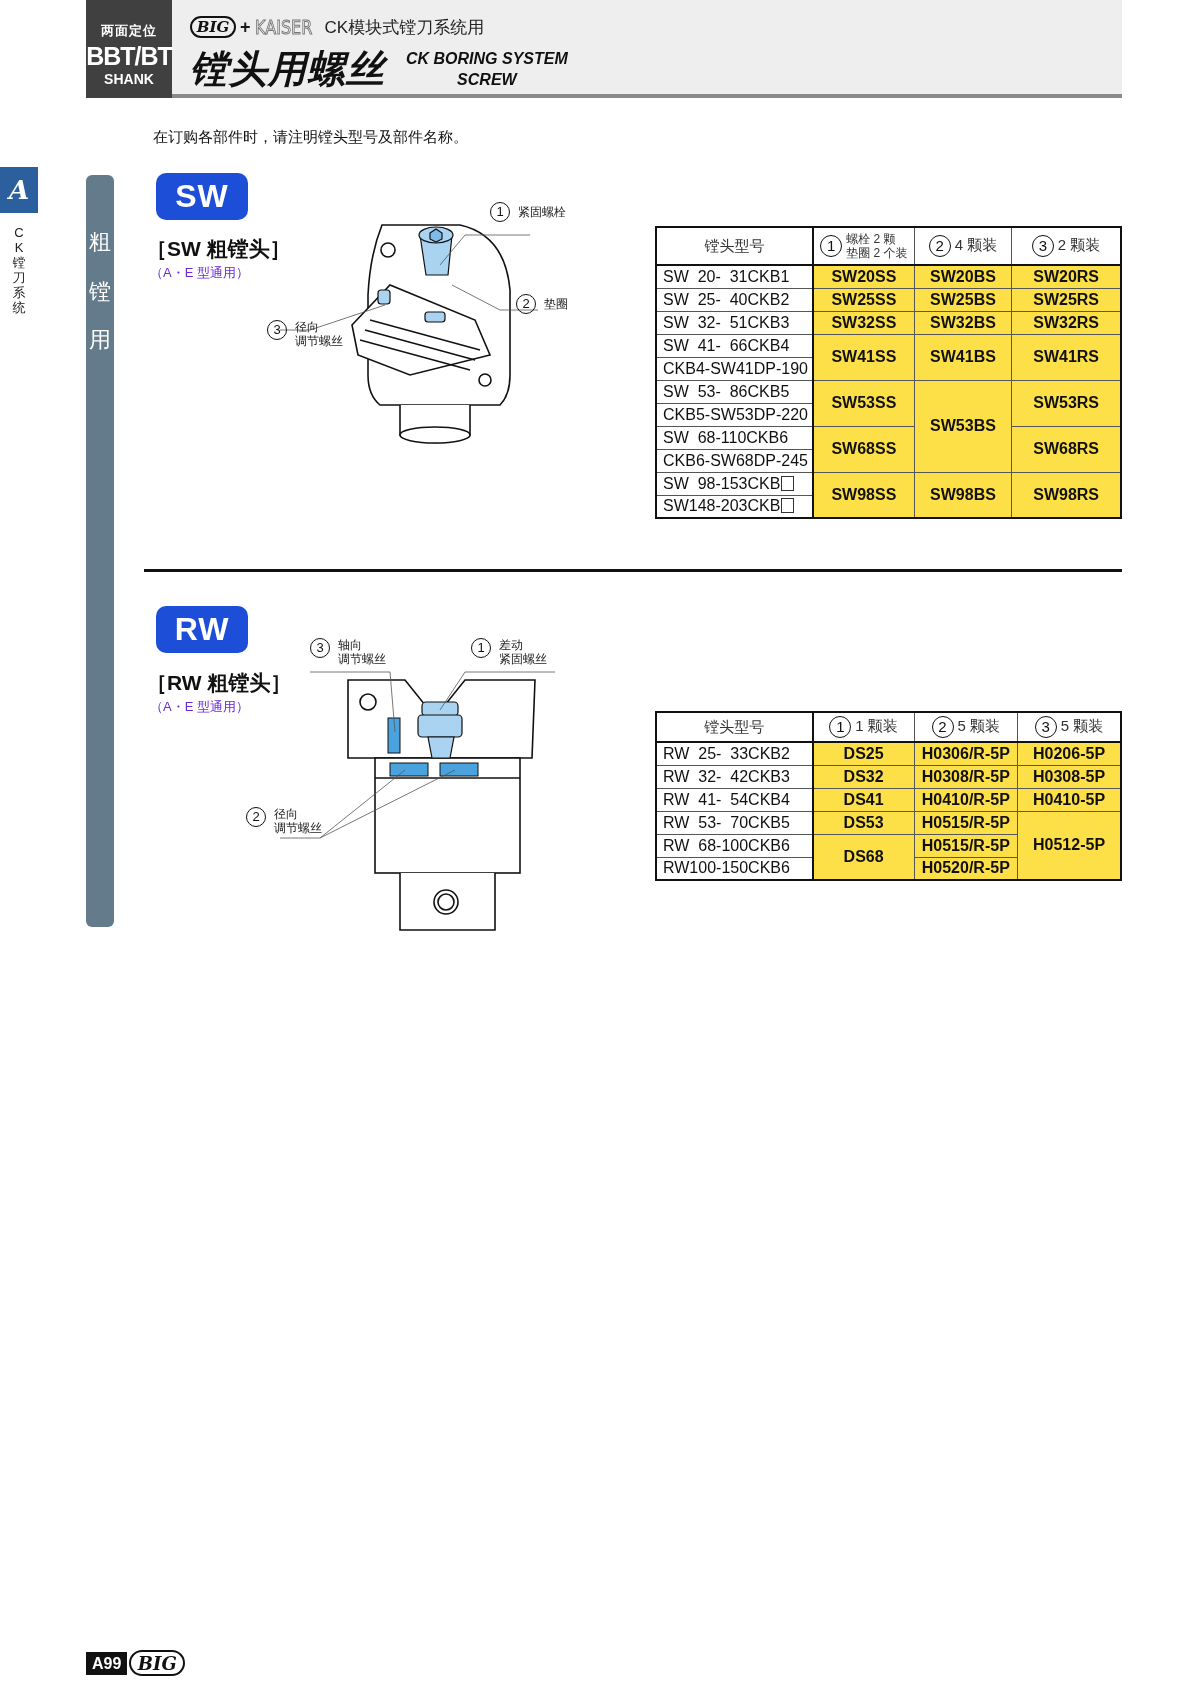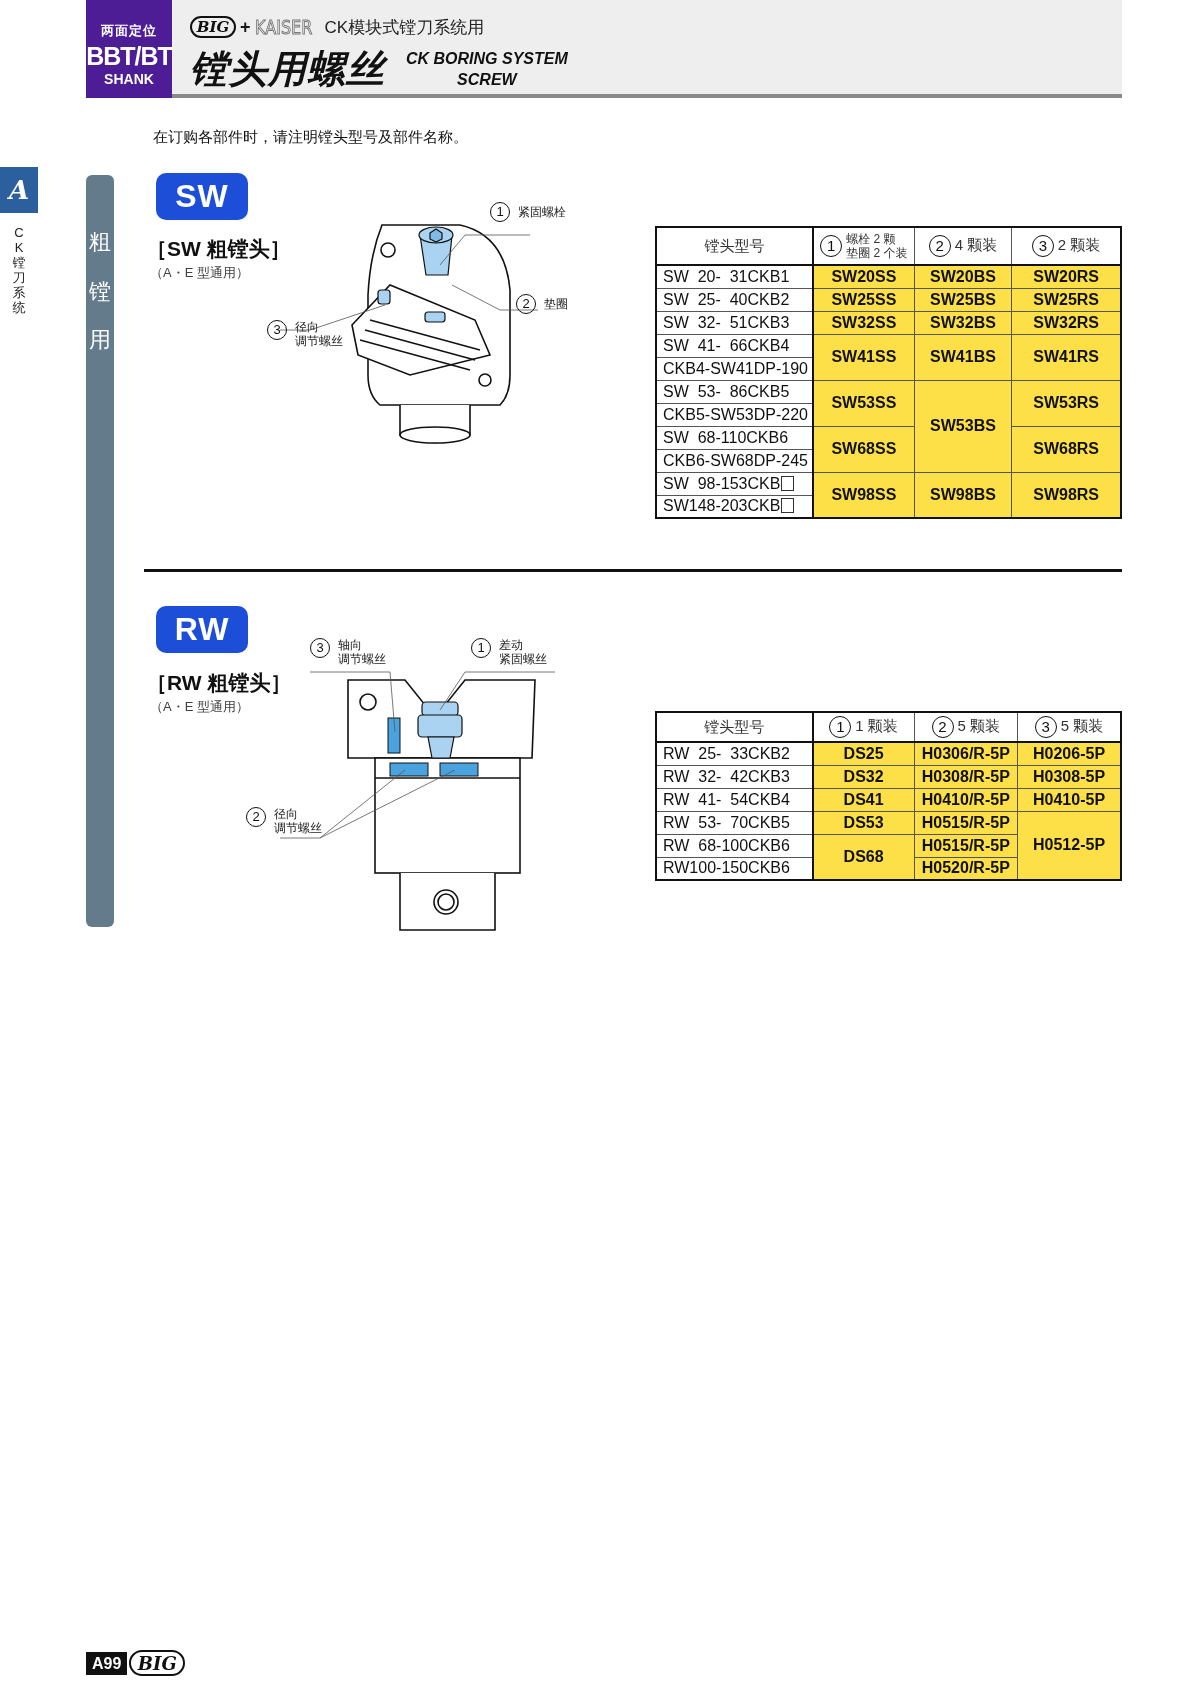--- a/index.html
+++ b/index.html
@@ -1,21 +1,21 @@
 <!DOCTYPE html>
 <html><head>
 <meta charset="utf-8">
 <style>
   * { box-sizing: border-box; margin: 0; padding: 0; }
   html, body { width: 1200px; height: 1697px; background: #ffffff; overflow: hidden; }
   body { position: relative; font-family: "Liberation Sans", "DejaVu Sans", sans-serif; color: #1a1a1a; }
 
   
   .header { position: absolute; left: 86px; top: 0; width: 1036px; height: 98px; background: #eeeeee; border-bottom: 4px solid #8a8a8a; }
-  .shank-block { position: absolute; left: 0; top: 0; width: 86px; height: 98px; background: #4c1d95; color: #fff; text-align: center; }
+  .shank-block { position: absolute; left: 0; top: 0; width: 86px; height: 98px; background: #404040; color: #fff; text-align: center; }
   .shank-block .cn { position: absolute; top: 22px; left: 0; width: 100%; font-size: 13px; font-weight: bold; letter-spacing: 1px; }
   .shank-block .big { position: absolute; top: 42px; left: 0; width: 100%; font-size: 25px; font-weight: bold; letter-spacing: -1px; }
   .shank-block .sm { position: absolute; top: 71px; left: 0; width: 100%; font-size: 14px; font-weight: bold; }
   .brand-line { position: absolute; left: 104px; top: 14px; height: 26px; display: flex; align-items: center; gap: 4px; }
   .big-logo { display: inline-flex; align-items: center; justify-content: center; width: 46px; height: 22px; border: 2px solid #111; border-radius: 12px; font-family: "DejaVu Serif", serif; font-style: italic; font-weight: bold; font-size: 15px; color: #111; }
   .plus { font-size: 18px; font-weight: bold; }
   .kaiser { font-size: 20px; color: #eeeeee; -webkit-text-stroke: 1px #777; letter-spacing: 0px; font-family: "DejaVu Sans", sans-serif; transform: scaleX(0.8); transform-origin: left; width: 64px; }
   .brand-sub { font-size: 17px; color: #222; margin-left: 2px; }
   .title-cn { position: absolute; left: 104px; top: 44px; font-size: 38px; font-weight: bold; font-style: italic; letter-spacing: 1px; color: #111; }
   .title-en { position: absolute; left: 320px; top: 48px; font-size: 16px; font-weight: bold; font-style: italic; line-height: 21px; color: #111; text-align: center; }
@@ -25,21 +25,21 @@
   
   .side-a { position: absolute; left: 0; top: 167px; width: 38px; height: 46px; background: #2b5f9e; color: #fff; font-family: "DejaVu Serif", serif; font-style: italic; font-weight: bold; font-size: 26px; text-align: center; line-height: 46px; }
   .side-label { position: absolute; left: 10px; top: 225px; width: 18px; font-size: 13px; line-height: 15px; text-align: center; color: #222; }
   .side-label span { display: block; }
   .vbar { position: absolute; left: 86px; top: 175px; width: 28px; height: 752px; background: #637b8a; border-radius: 6px; }
   .vbar span { position: absolute; left: 0; width: 28px; text-align: center; color: #fff; font-size: 22px; }
 
   
   .badge { position: absolute; width: 92px; height: 47px; background: #1d4ed8; color: #fff; border-radius: 10px; font-size: 32px; font-weight: bold; text-align: center; line-height: 47px; letter-spacing: 1px; }
   .sec-title { position: absolute; font-size: 21px; font-weight: bold; color: #111; }
-  .sec-sub { position: absolute; font-size: 13px; color: #404040; text-align: right; }
+  .sec-sub { position: absolute; font-size: 13px; color: #6d28d9; text-align: right; }
 
   
   table.spec { position: absolute; border-collapse: collapse; border: 2.5px solid #111; font-size: 16px; }
   table.spec td, table.spec th { border: 1px solid #555; text-align: center; padding: 0; }
   table.spec th { background: #fff; font-weight: normal; color: #333; font-size: 15px; }
   table.spec td.model { background: #fff; text-align: left; padding-left: 6px; color: #111; border-right: 2px solid #111; font-size: 16px; white-space: pre; }
   table.spec th.modelh { border-right: 2px solid #111; }
   table.spec td.part { background: #fde047; font-weight: bold; color: #111; font-size: 16px; }
   table.spec thead tr { border-bottom: 2px solid #111; }
   .circ { display: inline-block; width: 22px; height: 22px; border: 1.5px solid #111; border-radius: 50%; text-align: center; line-height: 19px; font-size: 15px; color: #111; vertical-align: middle; margin-right: 4px; }

